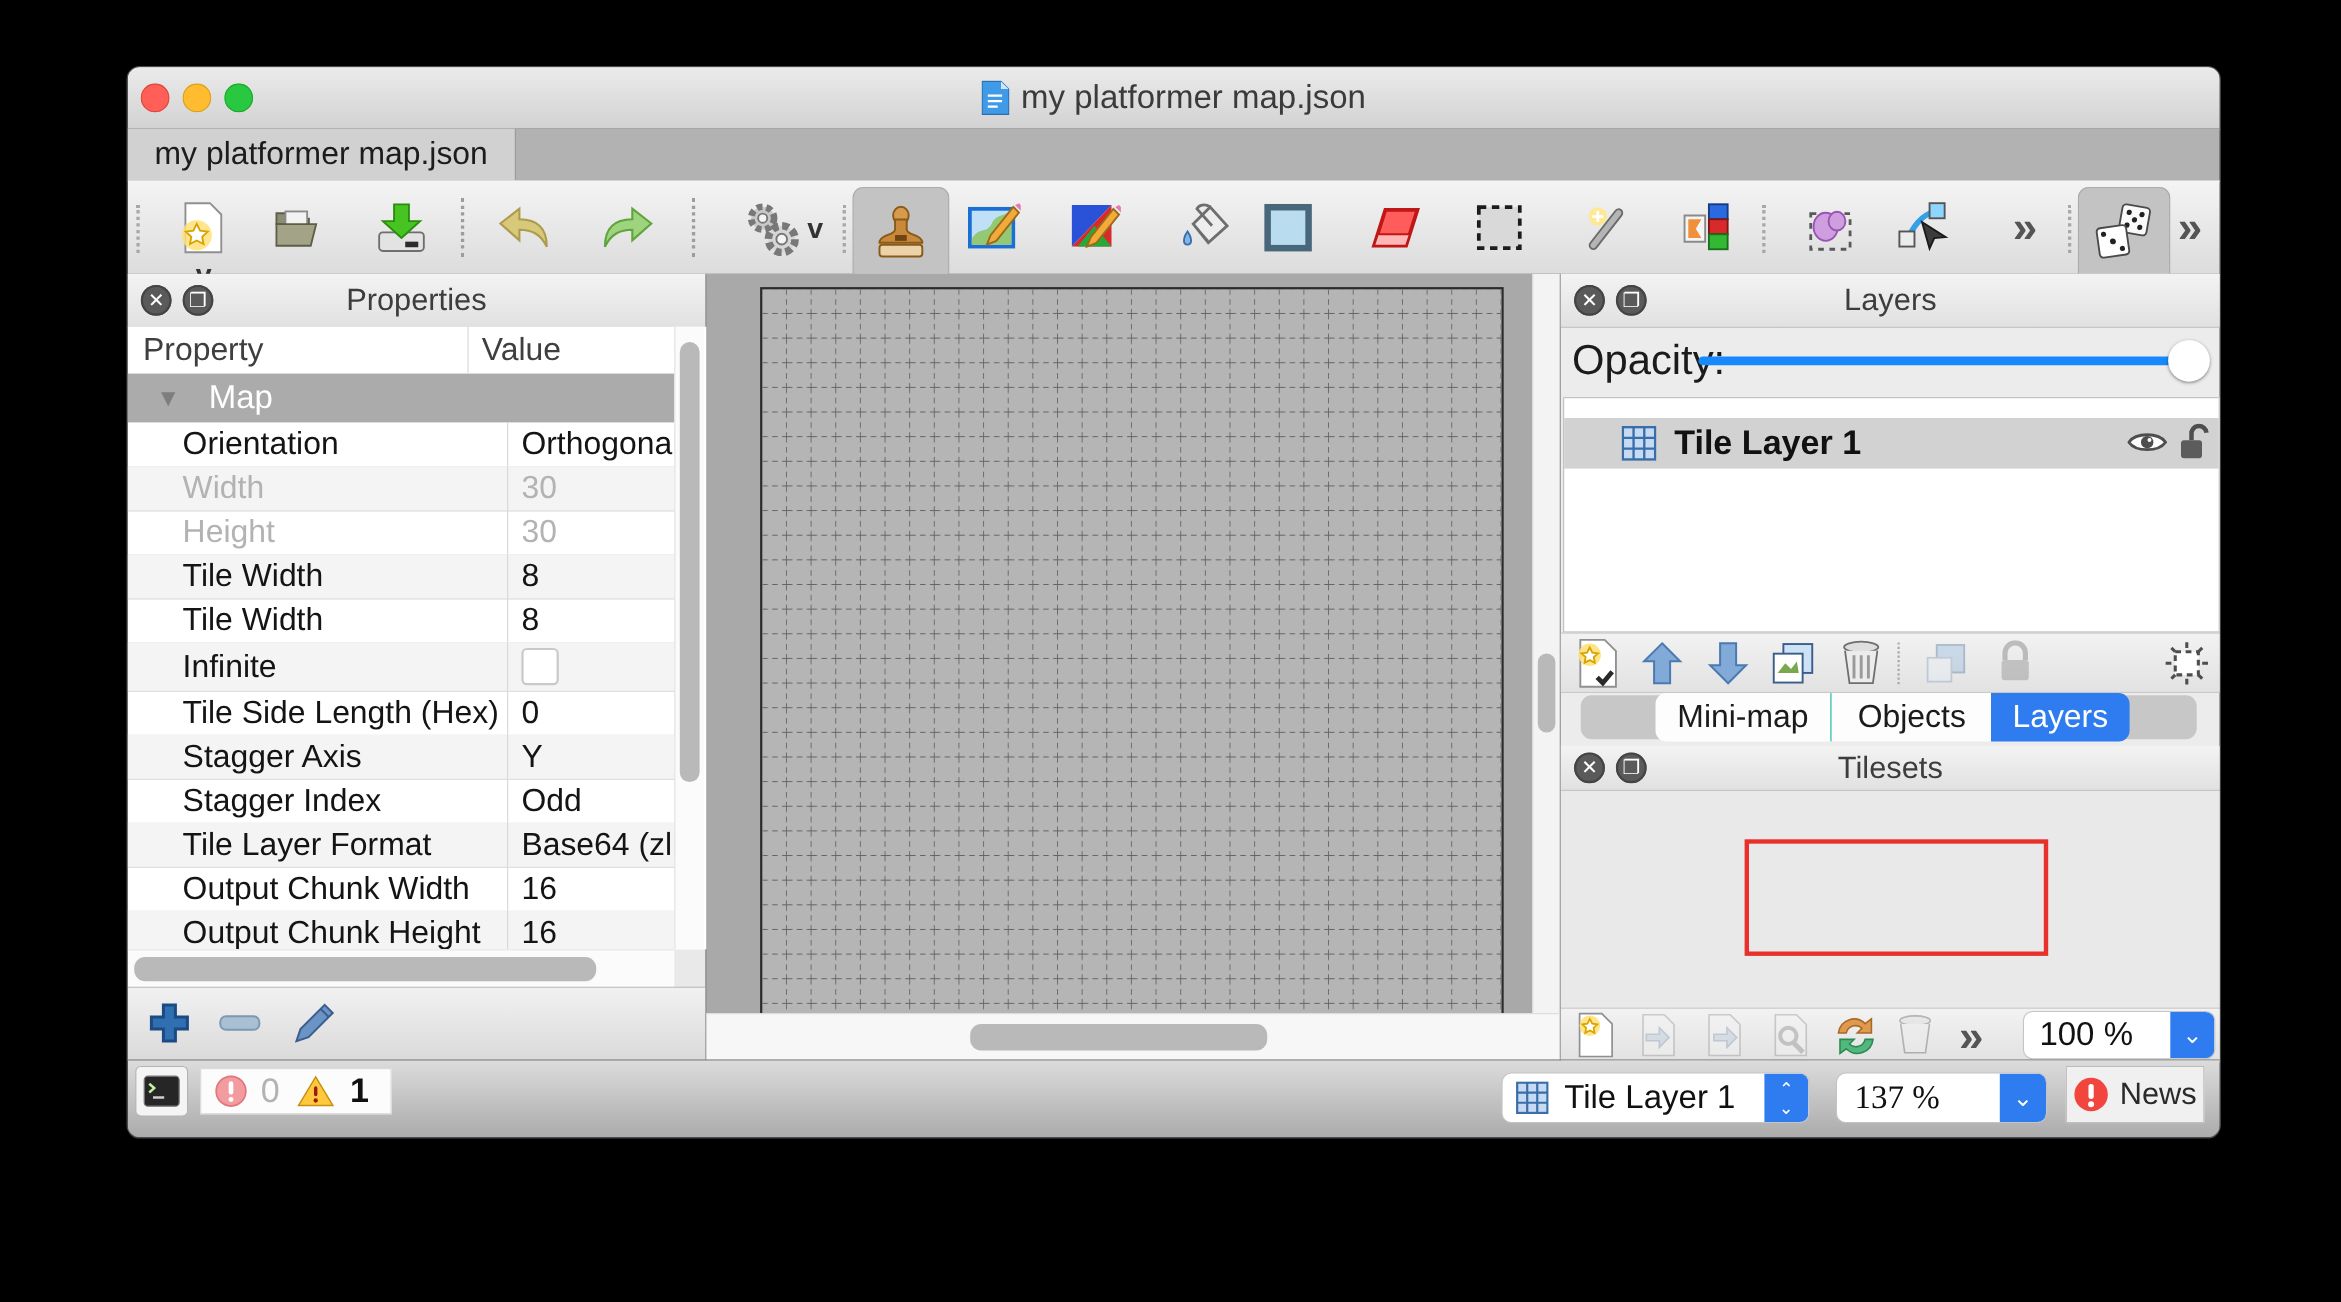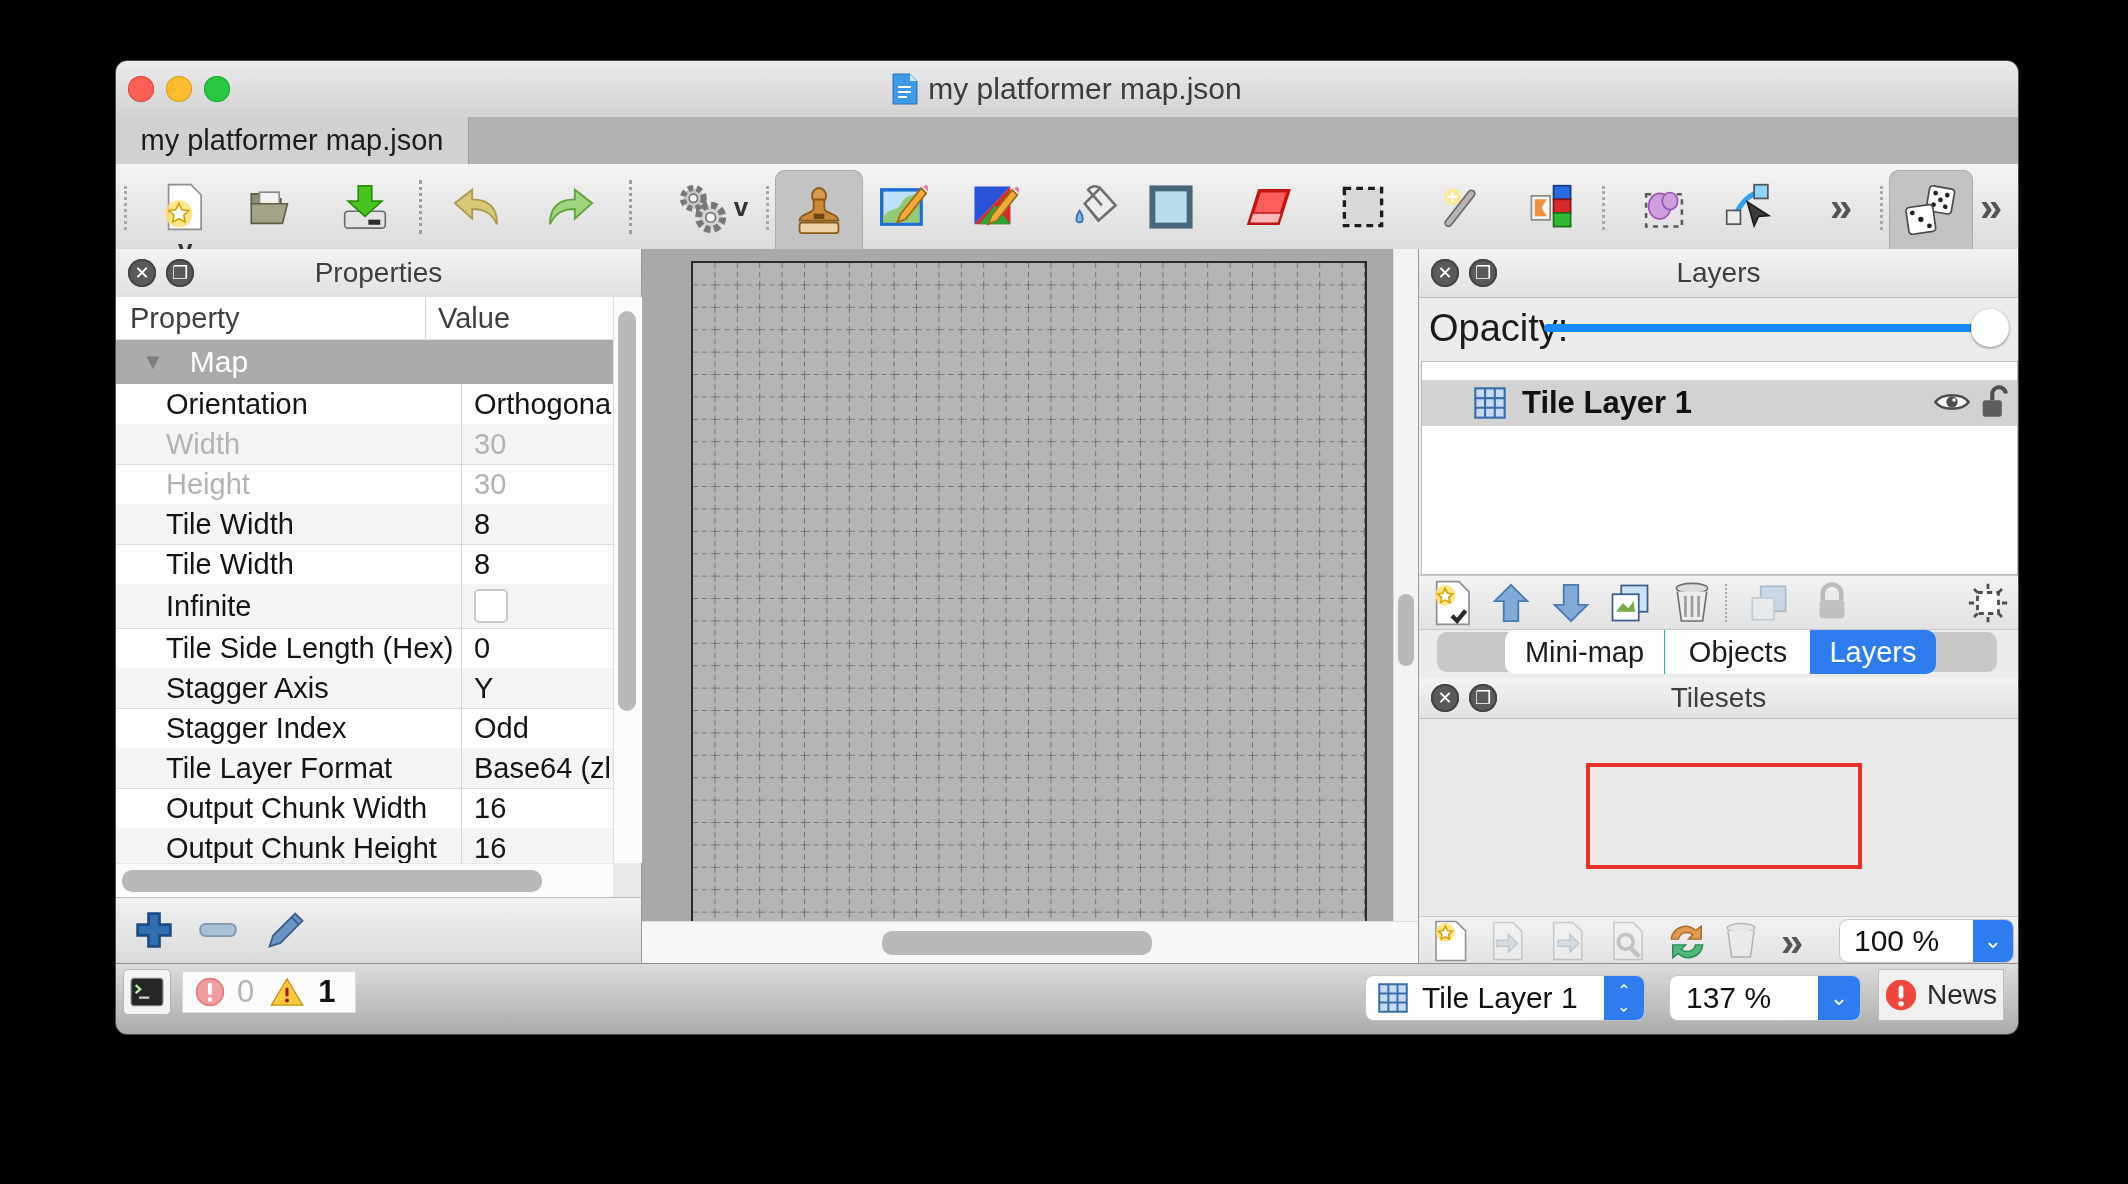--- a/index.html
+++ b/index.html
@@ -593,21 +593,21 @@
           </svg>
         </span>
       <span style="margin-left:14px;">Tile Layer 1</span>
       <span class="arr" style="width:40px;font-size:16px;line-height:.8;">
           <span>⌃</span>
           <span style="transform:rotate(180deg);">⌃</span>
         </span>
     </div>
 
     <div class="combo" style="left:1553px;top:11px;width:190px;">
-      <span style="margin-left:16px;">137 %</span>
+      <span style="margin-left:16px;font-family:Liberation Serif, serif;">137 %</span>
       <span class="arr" style="width:42px;font-size:22px;">⌄</span>
     </div>
 
     <div class="abs" style="left:1762px;top:5px;width:124px;height:50px;background:#f0f0f0;border:1px solid #bdbdbd;display:flex;align-items:center;justify-content:center;gap:10px;">
       <span>
           <svg width="32" height="32" viewBox="0 0 20 20">
             <circle cx="10" cy="10" r="9.5" fill="#f2453d"></circle>
             <rect x="8.5" y="4" width="3" height="8.5" rx="1.5" fill="#fff"></rect>
             <circle cx="10" cy="15.5" r="1.7" fill="#fff"></circle>
           </svg>

